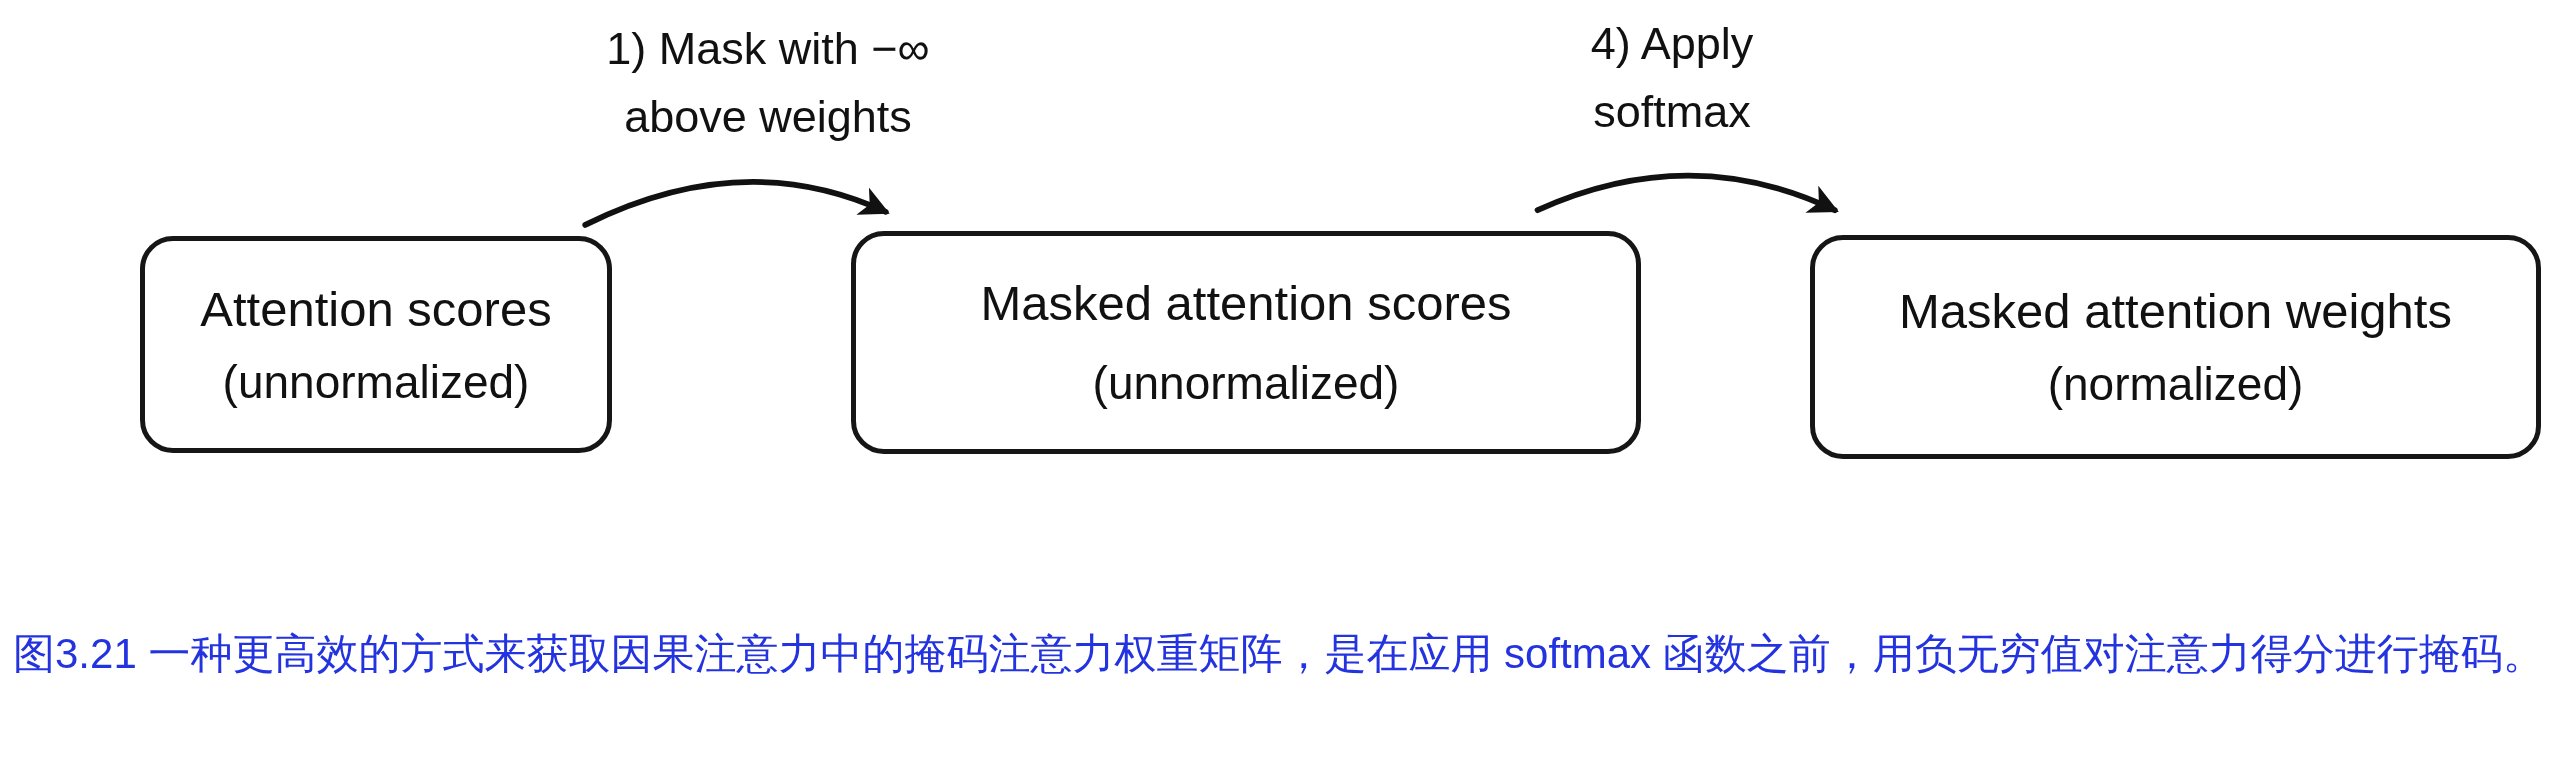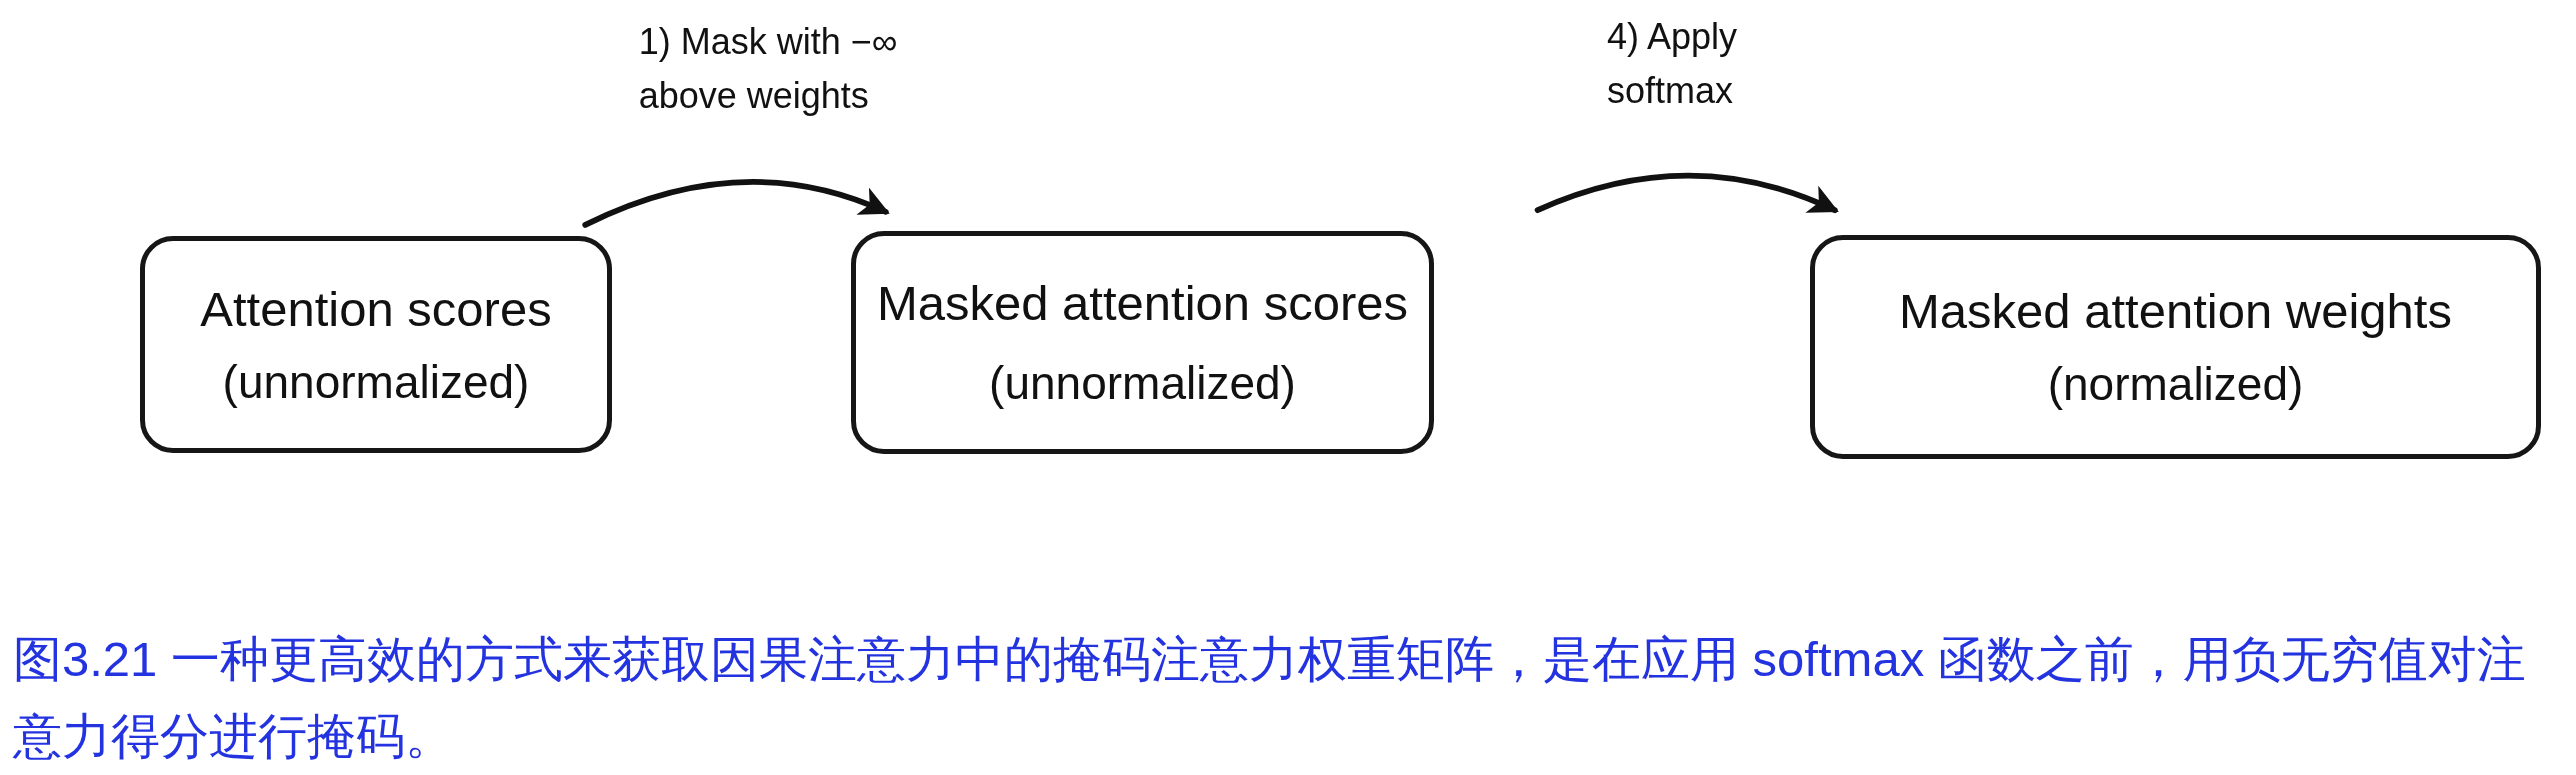--- a/index.html
+++ b/index.html
@@ -30,50 +30,51 @@
     border-radius: 33px;
     background: #ffffff;
     display: flex;
     flex-direction: column;
     align-items: center;
     justify-content: center;
     gap: 25px;
     color: #111111;
   }
   .box-attention-scores   { left: 140px;  top: 236px; width: 472px; height: 217px; }
-  .box-masked-scores      { left: 851px; top: 231px; width: 583px; height: 223px; gap: 32px; }
+  .box-masked-scores      { left: 851px; top: 231px; width: 790px; height: 223px; gap: 32px; }
   .box-masked-weights     { left: 1810px; top: 235px; width: 731px; height: 224px; }
   .box-title {
     font-size: 49px;
     line-height: 1;
     white-space: nowrap;
     text-align: center;
   }
   .box-subtitle {
     font-size: 46px;
     line-height: 1;
     white-space: nowrap;
   }
   .arrow-label {
     position: absolute;
     transform: translateX(-50%);
-    font-size: 36px;
+    text-align: center;
+    font-size: 45px;
     line-height: 1.5;
     color: #111111;
     white-space: nowrap;
   }
   .arrow-label-mask    { left: 768px;  top: 15px; }
   .arrow-label-softmax { left: 1672px; top: 10px; }
   .caption {
     position: absolute;
     left: 13px;
     top: 621px;
     width: 2553px;
     margin: 0;
-    font-size: 49px;
+    font-size: 42px;
     line-height: 1.58;
     font-weight: 400;
   }
 </style>
 </head>
 <body>
 
 <div class="page">
 
   <svg class="arrow-layer" viewBox="0 0 3136 944" xmlns="http://www.w3.org/2000/svg" aria-hidden="true">

